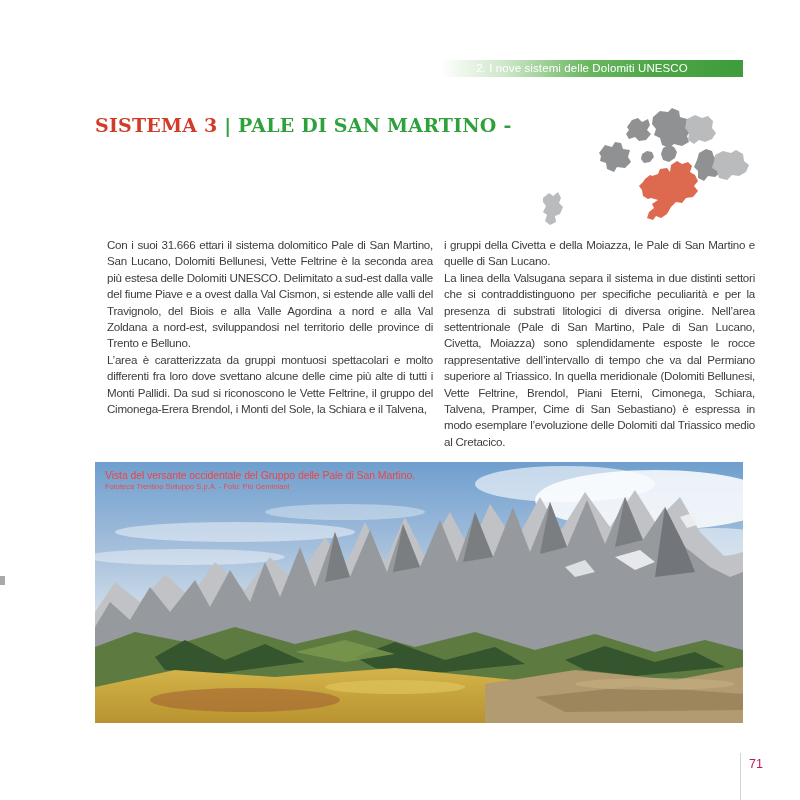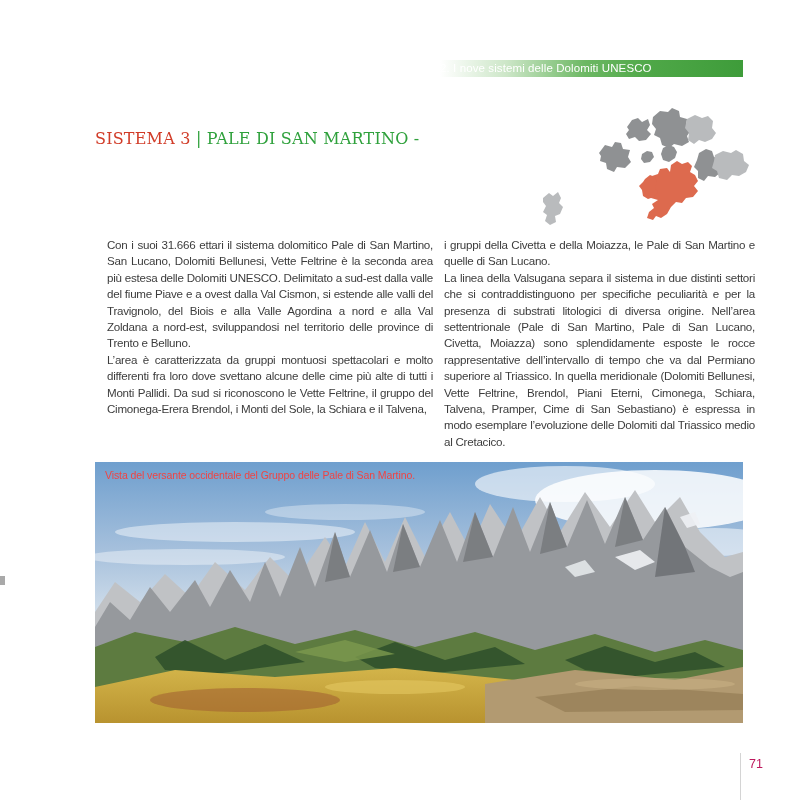--- a/index.html
+++ b/index.html
@@ -3,27 +3,27 @@
 <meta charset="utf-8">
 <style>
   html,body{margin:0;padding:0;background:#ffffff;}
   #page{position:relative;width:800px;height:800px;background:#ffffff;overflow:hidden;
         font-family:"Liberation Sans",sans-serif;}
 
   
   .header-bar{position:absolute;left:440px;top:60px;width:303px;height:17px;
     background:linear-gradient(90deg, rgba(255,255,255,0) 0%, rgba(143,200,132,0.45) 22%,
                rgba(92,176,82,0.9) 48%, var(--accent-green) 70%, var(--accent-green-dark) 100%);
-    color:#ffffff;font-size:11.5px;line-height:17px;text-align:left;
+    color:#ffffff;font-size:11.5px;line-height:17px;text-align:center;
     padding-right:19px;box-sizing:border-box;letter-spacing:0.1px;}
 
   
-  .title-block{position:absolute;left:95px;top:127px;width:520px;
-    font-family:"DejaVu Serif","Liberation Serif",serif;font-weight:normal;
-    font-size:16px;line-height:23px;letter-spacing:0.2px;}
+  .title-block{position:absolute;left:95px;top:114px;width:520px;
+    font-family:"DejaVu Serif","Liberation Serif",serif;font-weight:bold;
+    font-size:19px;line-height:23px;letter-spacing:0.2px;}
   .title-red{color:var(--accent-red);}
   .title-green{color:var(--accent-green-title);}
 
   
   .systems-map{position:absolute;left:533px;top:103px;width:218px;height:128px;}
   .blob-light{fill:#b9bbbd;}
   .blob-dark{fill:#8f9193;}
   .blob-highlight{fill:var(--accent-orange);}
 
   
@@ -140,20 +140,21 @@
       <polygon fill="url(#meadow)" points="0,225 80,208 180,215 300,206 420,218 420,261 0,261"></polygon>
       <ellipse cx="150" cy="238" rx="95" ry="12" fill="#a05c32" opacity="0.55"></ellipse>
       <ellipse cx="300" cy="225" rx="70" ry="7" fill="#e0c35c" opacity="0.7"></ellipse>
 
       <polygon fill="#b29a71" points="390,222 480,208 580,218 648,205 648,261 390,261"></polygon>
       <polygon fill="#8d744d" points="440,235 540,224 648,232 648,248 470,250" opacity="0.55"></polygon>
       <ellipse cx="560" cy="222" rx="80" ry="6" fill="#c8b183" opacity="0.6"></ellipse>
     </svg>
     <div class="photo-caption">
       <div class="cap">Vista del versante occidentale del Gruppo delle Pale di San Martino.</div>
+      <div class="credit">Fototeca Trentino Sviluppo S.p.A. - Foto: Pio Geminiani</div>
     </div>
   </div>
 
   <div class="pn-rule"></div>
   <div class="page-number">71</div>
   <div class="edge-tick"></div>
 
 </div>
 
 </body></html>

